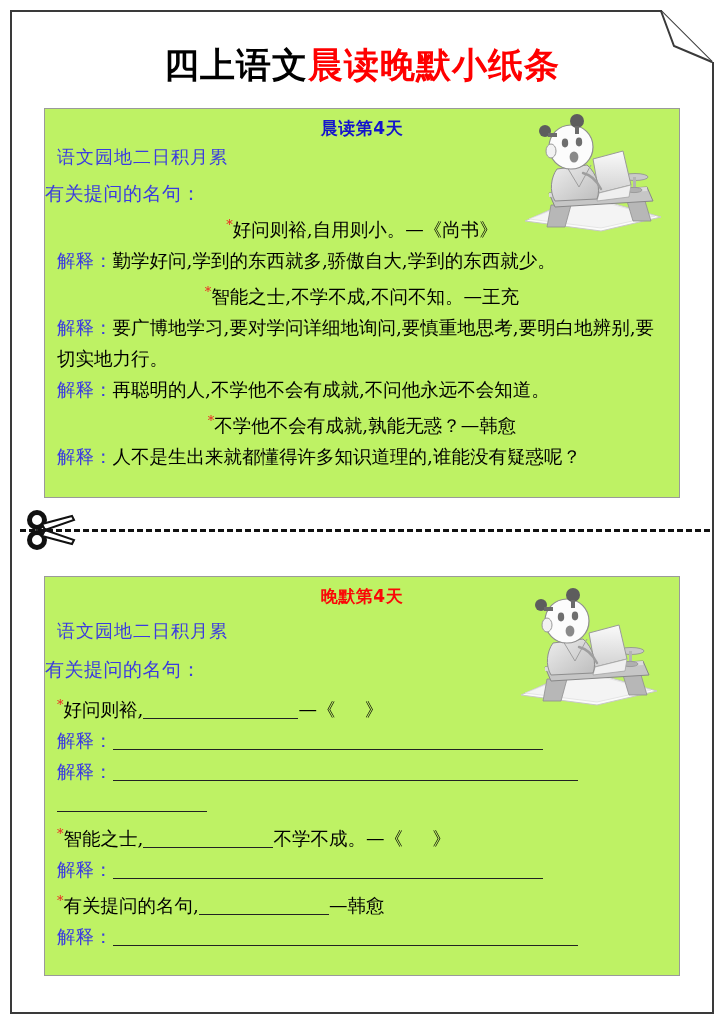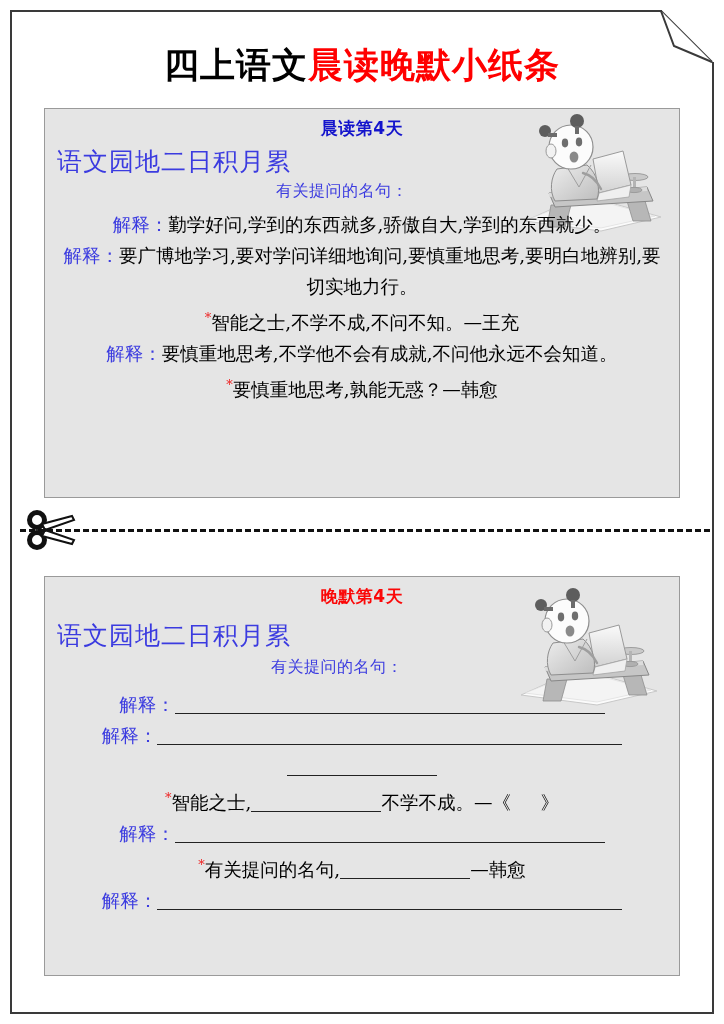--- a/index.html
+++ b/index.html
@@ -47,54 +47,53 @@
     letter-spacing: 1px;
     white-space: nowrap;
   }
   #title .t-black { color: #000000; }
   #title .t-red   { color: #ff0000; }
 
   
   .panel {
     position: absolute;
     border: 1px solid #9a9a9a;
-    background: #e5e5e5;
+    background: #bef264;
   }
   #panel-morning { left: 44px; top: 108px;  width: 636px; height: 390px; }
   #panel-evening { left: 44px; top: 576px;  width: 636px; height: 400px; }
 
   .panel-head {
     text-align: center;
     font-size: 17px;
     font-weight: bold;
     font-family: "DejaVu Sans", "Liberation Sans", sans-serif;
     padding-top: 8px;
     letter-spacing: 0.5px;
   }
   #panel-morning .panel-head { color: #1414cc; }
   #panel-evening .panel-head { color: #fb0808; }
 
   .subject-line {
     position: absolute;
     left: 12px;
     font-family: Liberation Mono, monospace;
-    font-size: 25px;
+    font-size: 18px;
     color: #3b3be0;
     letter-spacing: 1px;
     white-space: nowrap;
   }
   #panel-morning .subject-line { top: 36px; }
   #panel-evening .subject-line { top: 42px; }
 
   .topic-line {
     position: absolute;
     left: 0; width: 100%;
-    text-align: center;
     font-family: "DejaVu Serif", "Liberation Serif", serif;
-    font-size: 16px;
+    font-size: 19px;
     color: #3b3be0;
     letter-spacing: 0.5px;
     white-space: nowrap;
   }
   #panel-morning .topic-line { top: 72px; padding-right: 40px; }
   #panel-evening .topic-line { top: 80px; padding-right: 50px; }
 
   
   .scholar {
     position: absolute;
@@ -112,21 +111,20 @@
   #morning-rows { top: 100px; }
   #evening-rows { top: 112px; }
 
   .row {
     font-family: "DejaVu Serif", "Liberation Serif", serif;
     font-size: 18.5px;
     line-height: 31px;
     color: #000000;
     white-space: nowrap;
     padding: 0 12px;
-    text-align: center;
   }
   .row.wrap { white-space: normal; }
   .row.center  { text-align: center; }
 
   .star { color: #ee2222; font-size: 13px; vertical-align: super; }
   .lbl  { color: #3b3be0; }
 
   
   .blank {
     display: inline-block;
@@ -230,37 +228,43 @@
     <ellipse cx="46" cy="38" rx="5" ry="7" fill="#f2f2f2" stroke="#9a9a9a" stroke-width="1"></ellipse>
 
     <circle cx="72" cy="8" r="7" fill="#5d5d5d"></circle>
     <rect x="70" y="13" width="4" height="8" fill="#6b6b6b"></rect>
     <circle cx="40" cy="18" r="6" fill="#5d5d5d"></circle>
     <rect x="43" y="20" width="9" height="4" fill="#6b6b6b"></rect>
   </svg>
 
   <div class="body-rows" id="morning-rows">
 
+    <div class="row center">
+      <span class="star">*</span><span>好问则裕,自用则小。—《尚书》</span>
+    </div>
     <div class="row wrap">
       <span class="lbl">解释：</span><span>勤学好问,学到的东西就多,骄傲自大,学到的东西就少。</span>
     </div>
 
+    <div class="row center">
+      <span class="star">*</span><span>智能之士,不学不成,不问不知。—王充</span>
+    </div>
+
     <div class="row wrap">
       <span class="lbl">解释：</span><span>要广博地学习,要对学问详细地询问,要慎重地思考,要明白地辨别,要切实地力行。</span>
     </div>
+    <div class="row wrap">
+      <span class="lbl">解释：</span><span>再聪明的人,不学他不会有成就,不问他永远不会知道。</span>
+    </div>
 
     <div class="row center">
-      <span class="star">*</span><span>智能之士,不学不成,不问不知。—王充</span>
+      <span class="star">*</span><span>不学他不会有成就,孰能无惑？—韩愈</span>
     </div>
     <div class="row wrap">
-      <span class="lbl">解释：</span><span>要慎重地思考,不学他不会有成就,不问他永远不会知道。</span>
-    </div>
-
-    <div class="row center">
-      <span class="star">*</span><span>要慎重地思考,孰能无惑？—韩愈</span>
+      <span class="lbl">解释：</span><span>人不是生出来就都懂得许多知识道理的,谁能没有疑惑呢？</span>
     </div>
 
   </div>
 </div>
 
 <div id="cutline">
   <div id="cut-dashes"></div>
   <svg id="scissors-icon" viewBox="0 0 52 42">
     <circle cx="11" cy="11" r="7.5" fill="none" stroke="#111" stroke-width="5"></circle>
     <circle cx="11" cy="31" r="7.5" fill="none" stroke="#111" stroke-width="5"></circle>
@@ -297,20 +301,23 @@
     <ellipse cx="69" cy="44" rx="4.4" ry="5.6" fill="#8a8a8a"></ellipse>
     <ellipse cx="46" cy="38" rx="5" ry="7" fill="#f2f2f2" stroke="#9a9a9a" stroke-width="1"></ellipse>
     <circle cx="72" cy="8" r="7" fill="#5d5d5d"></circle>
     <rect x="70" y="13" width="4" height="8" fill="#6b6b6b"></rect>
     <circle cx="40" cy="18" r="6" fill="#5d5d5d"></circle>
     <rect x="43" y="20" width="9" height="4" fill="#6b6b6b"></rect>
   </svg>
 
   <div class="body-rows" id="evening-rows">
 
+    <div class="row">
+      <span class="star">*</span><span>好问则裕,</span><span class="blank b-l"></span><span>—《</span>&nbsp;&nbsp;&nbsp;&nbsp;&nbsp;<span>》</span>
+    </div>
     <div class="ans-row row">
       <span class="lbl">解释：</span><span class="blank b-xl"></span>
     </div>
 
     <div class="ans-row row">
       <span class="lbl">解释：</span><span class="blank b-xxl"></span>
     </div>
     <div class="cont-row row">
       <span class="blank b-cont"></span>
     </div>

